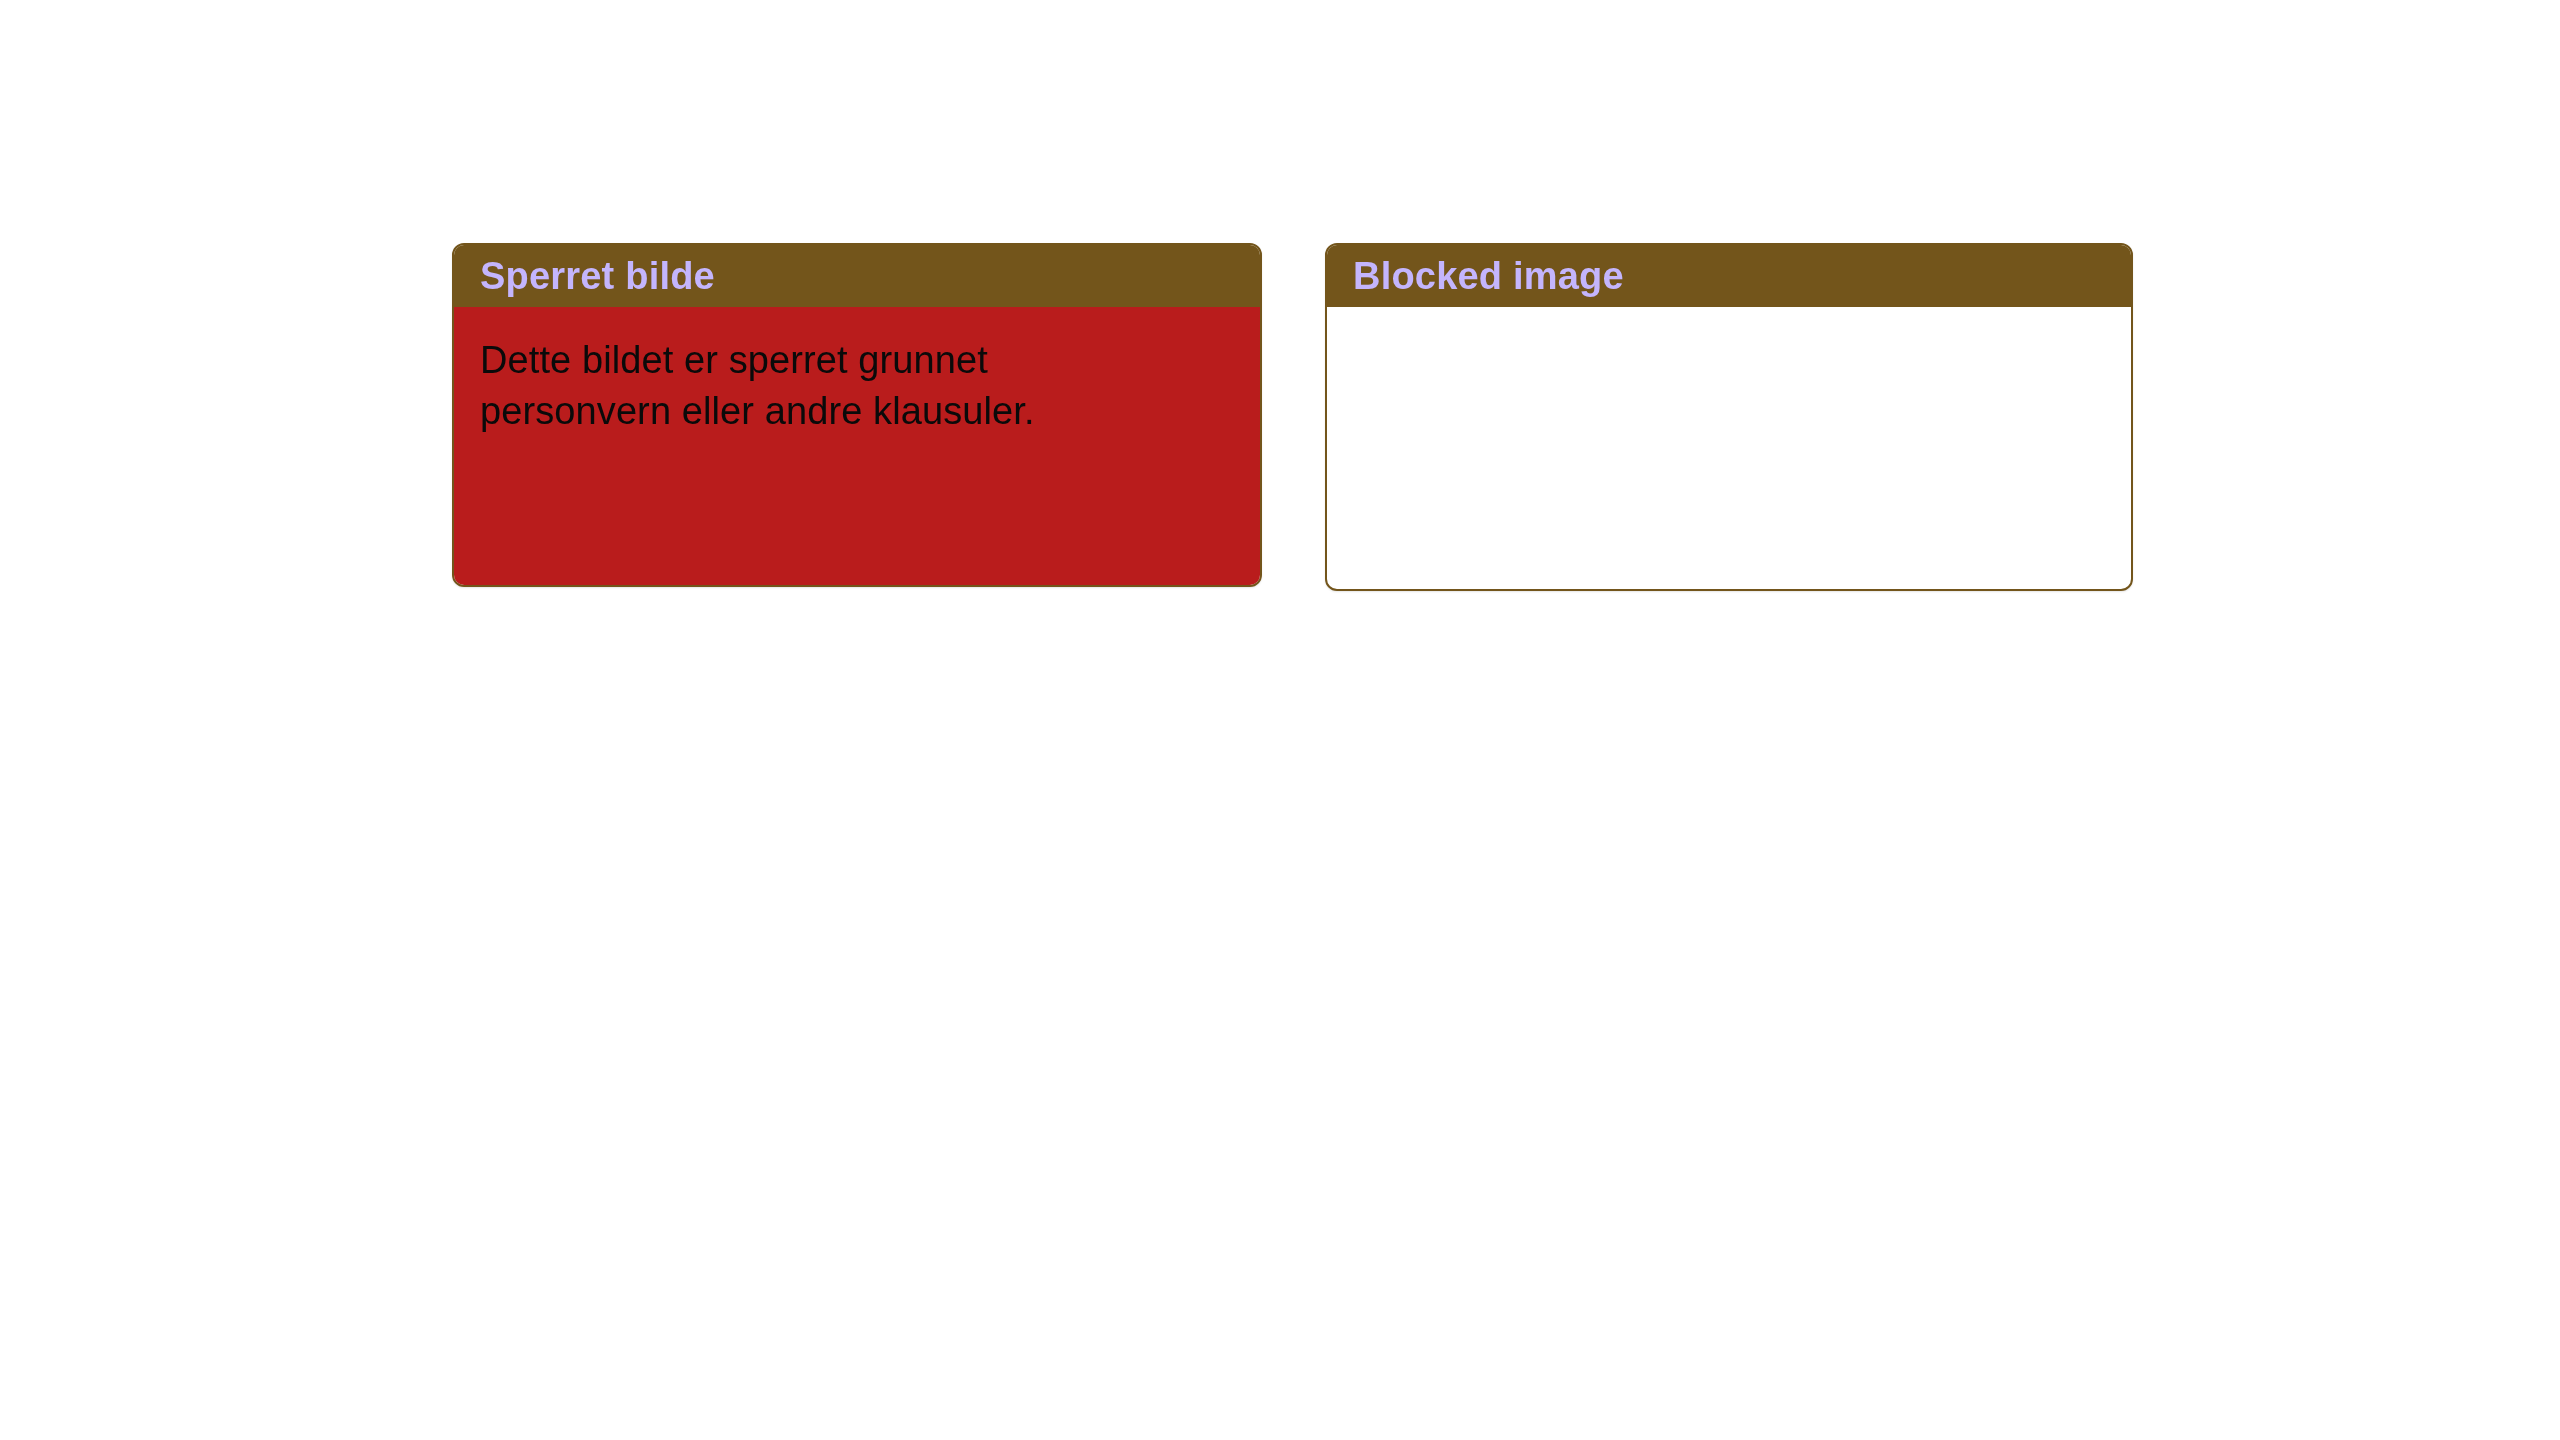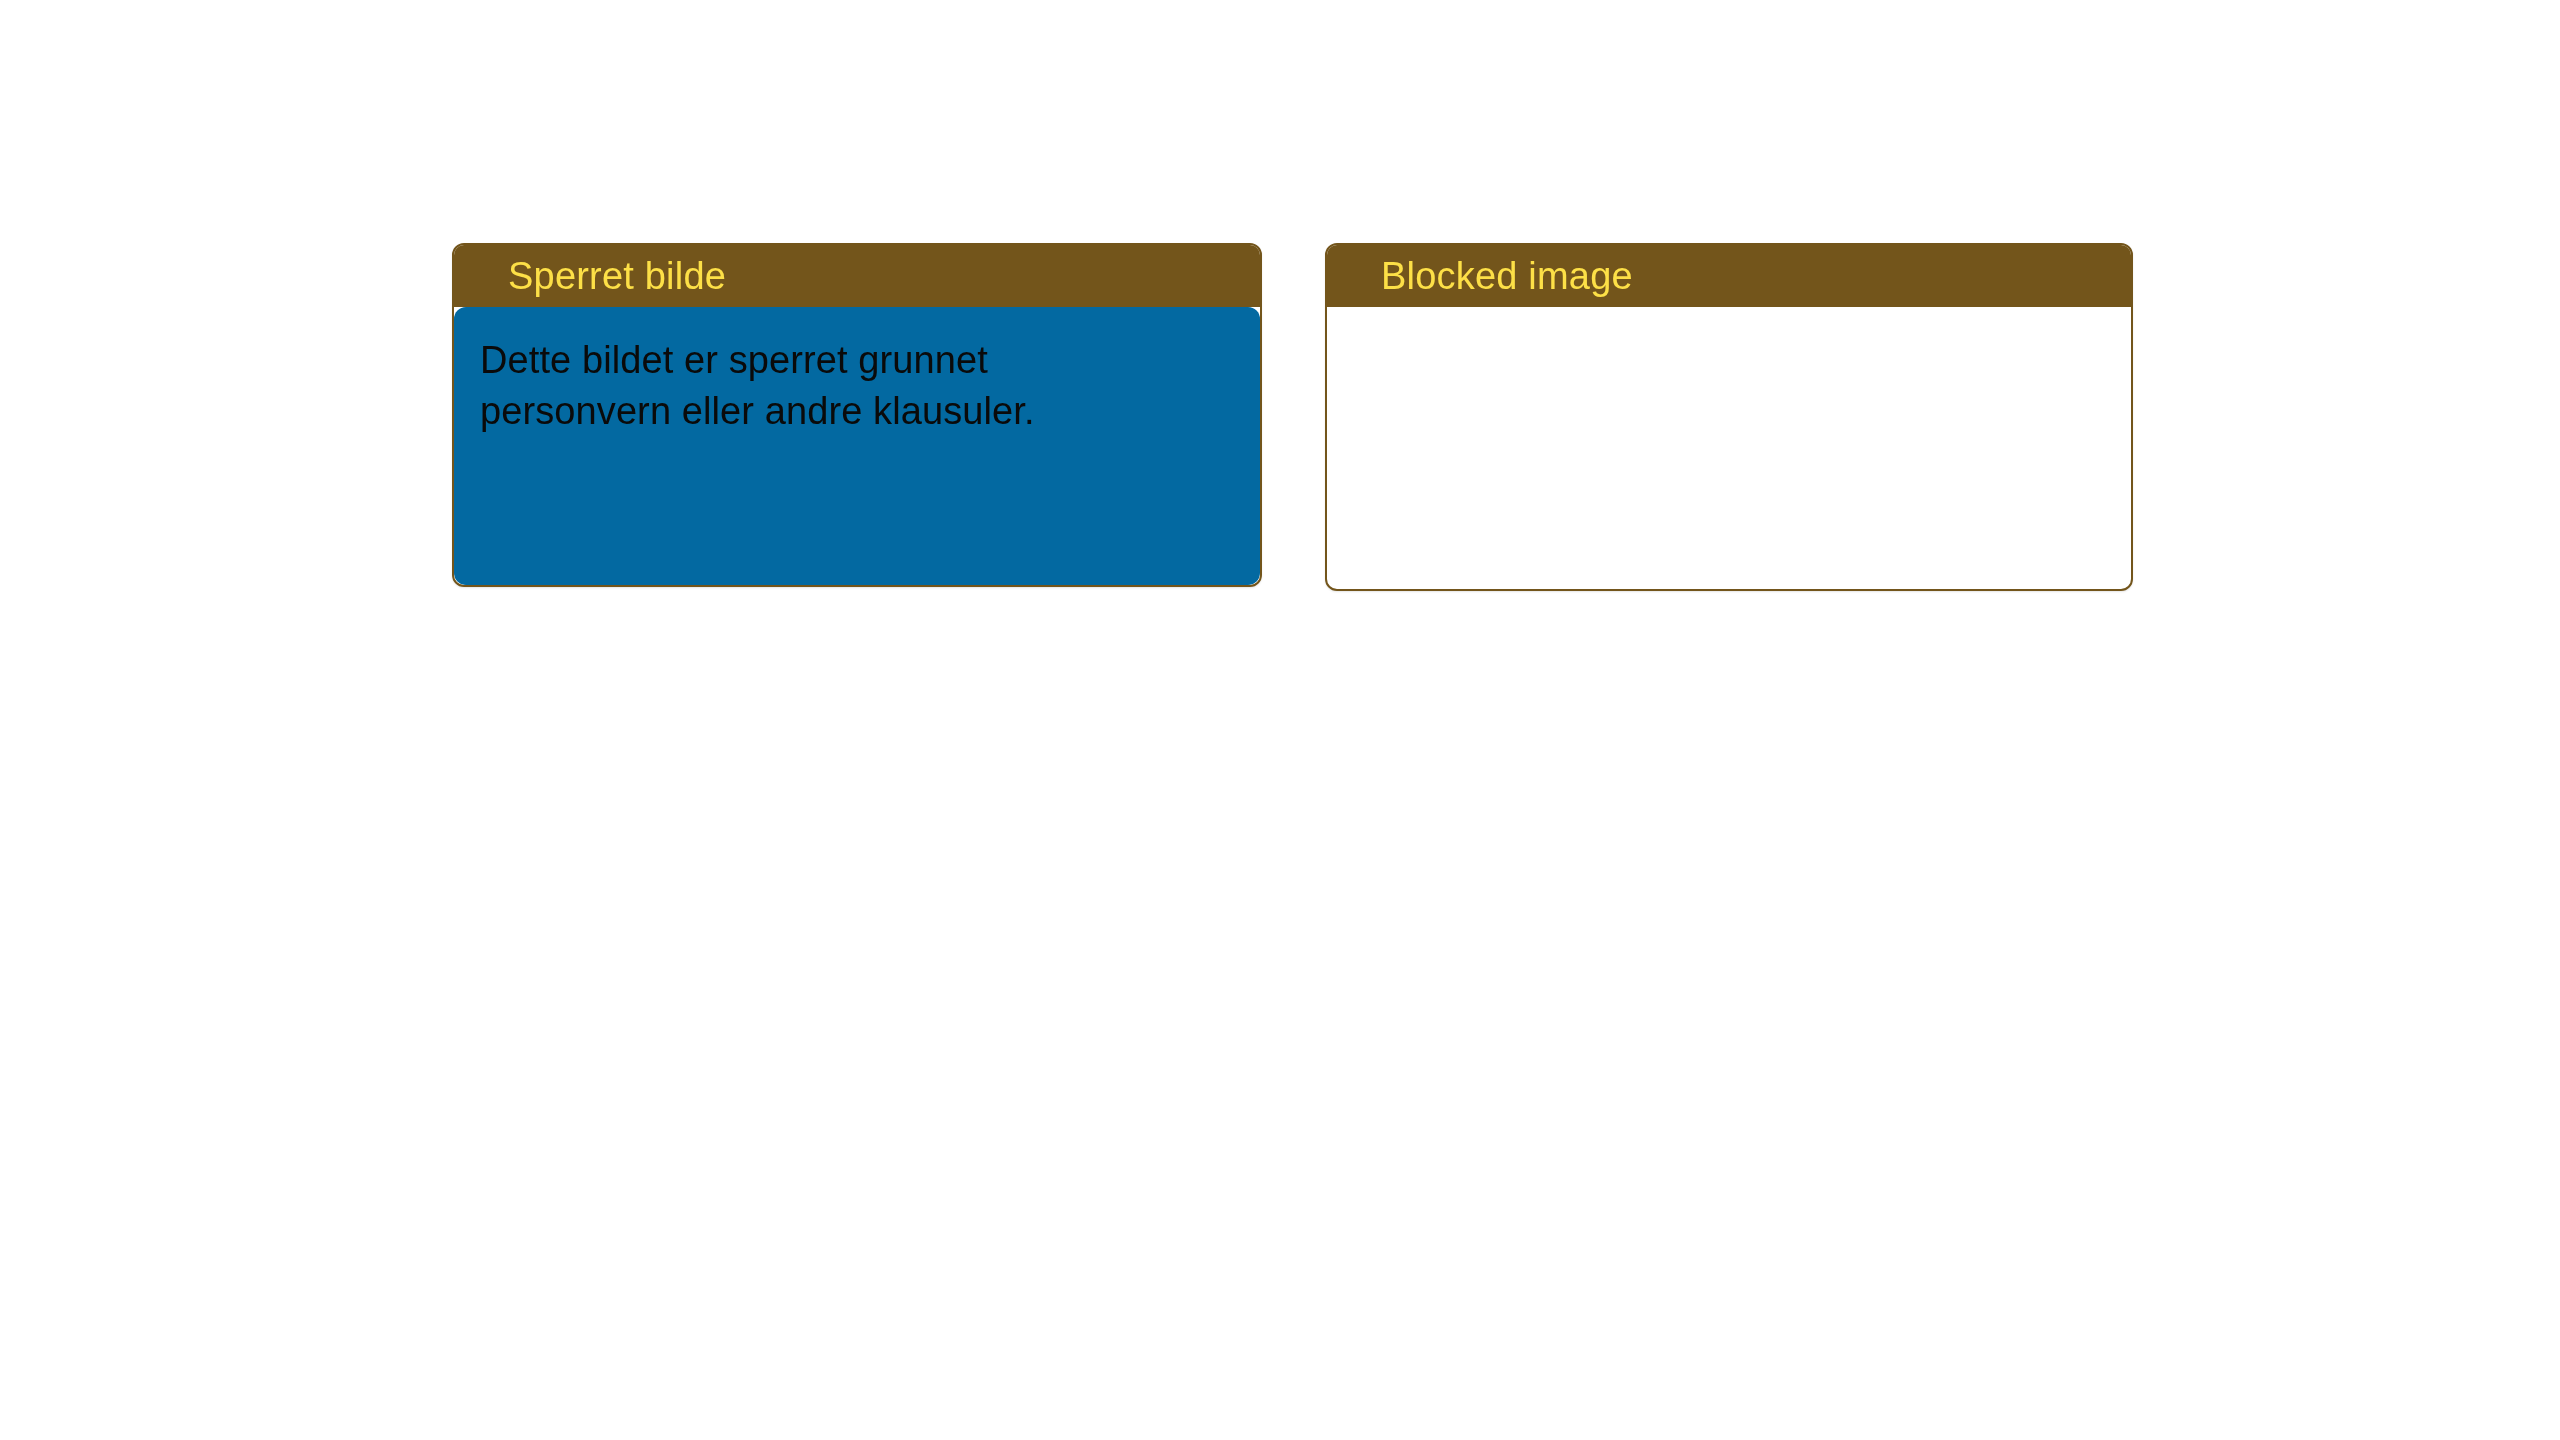--- a/index.html
+++ b/index.html
@@ -53,31 +53,29 @@
     height: 62px;
     display: flex;
     align-items: center;
     padding: 0 0 0 26px;
     flex: 0 0 auto;
   }
 
   .card-header-title {
     font-size: 38px;
     line-height: 1;
-    font-weight: 400;
-    color: #fde047;
+    font-weight: 700;
+    color: #c4b5fd;
     letter-spacing: 0.2px;
-    margin-left: 28px;
   }
 
   .card-body {
     flex: 1 1 auto;
     padding: 28px 26px 16px 26px;
-    background: #0369a1;
-    border-radius: 12px;
+    background: #b91c1c;
   }
 
   .card-body-text {
     font-size: 38px;
     line-height: 1.34;
     color: #0a0a0a;
     white-space: pre-line;
     letter-spacing: 0.1px;
   }
 </style>

